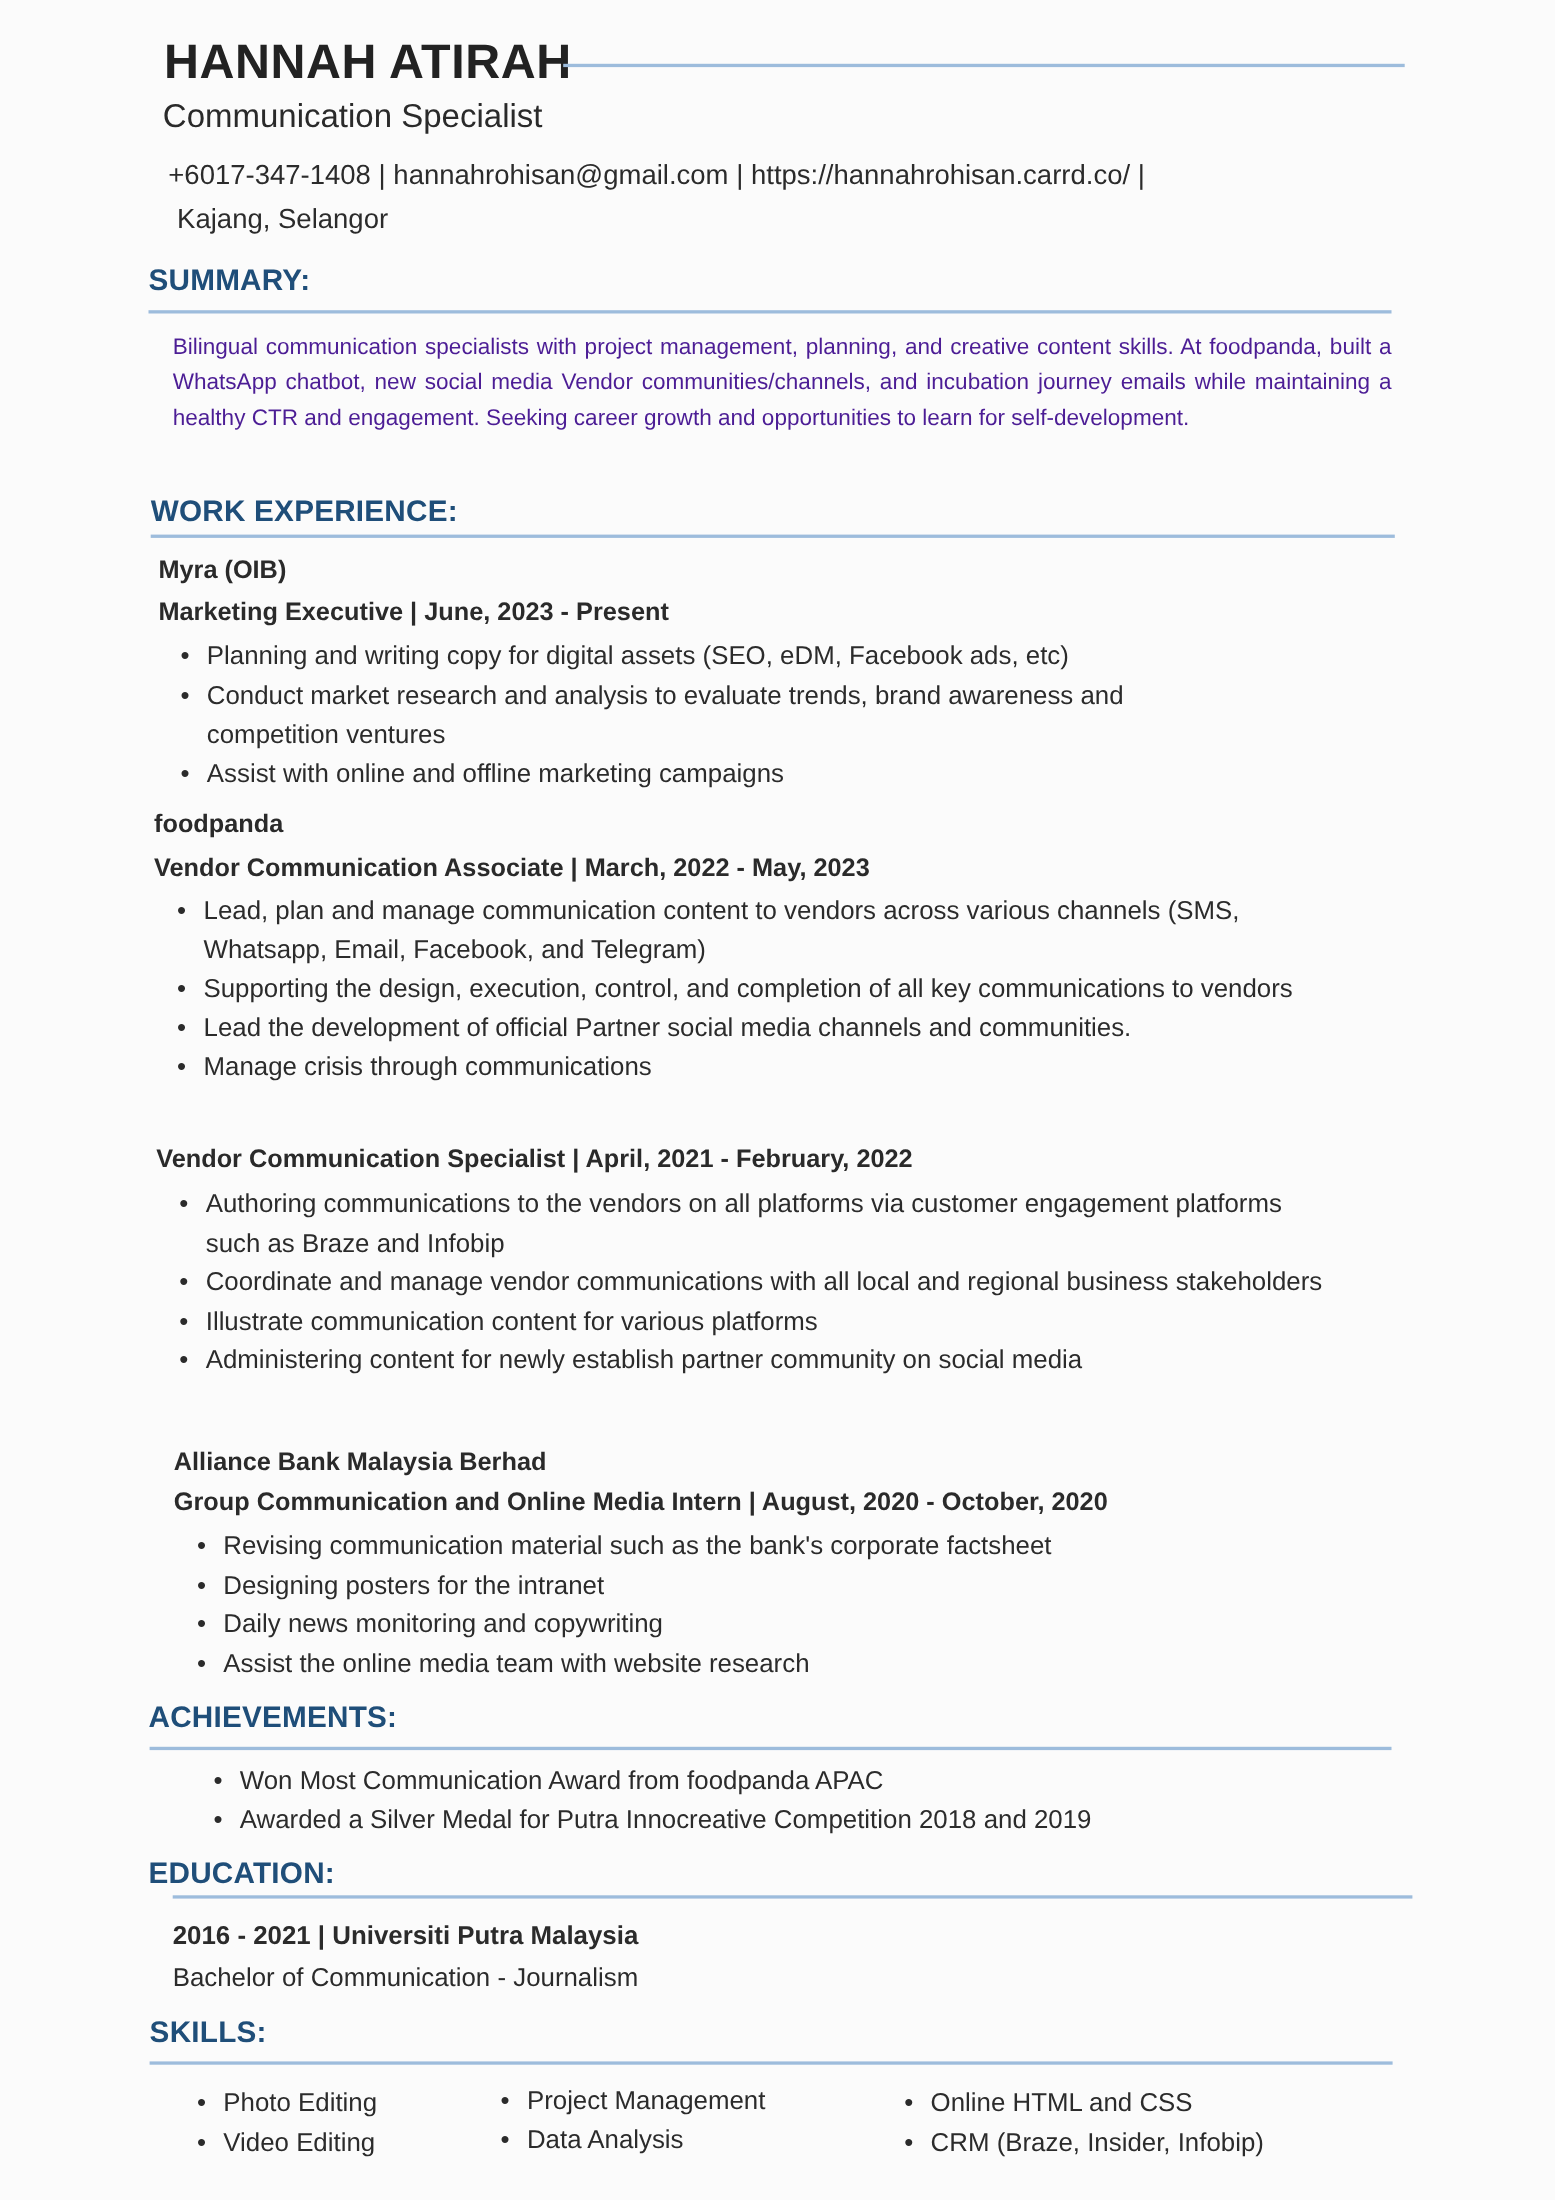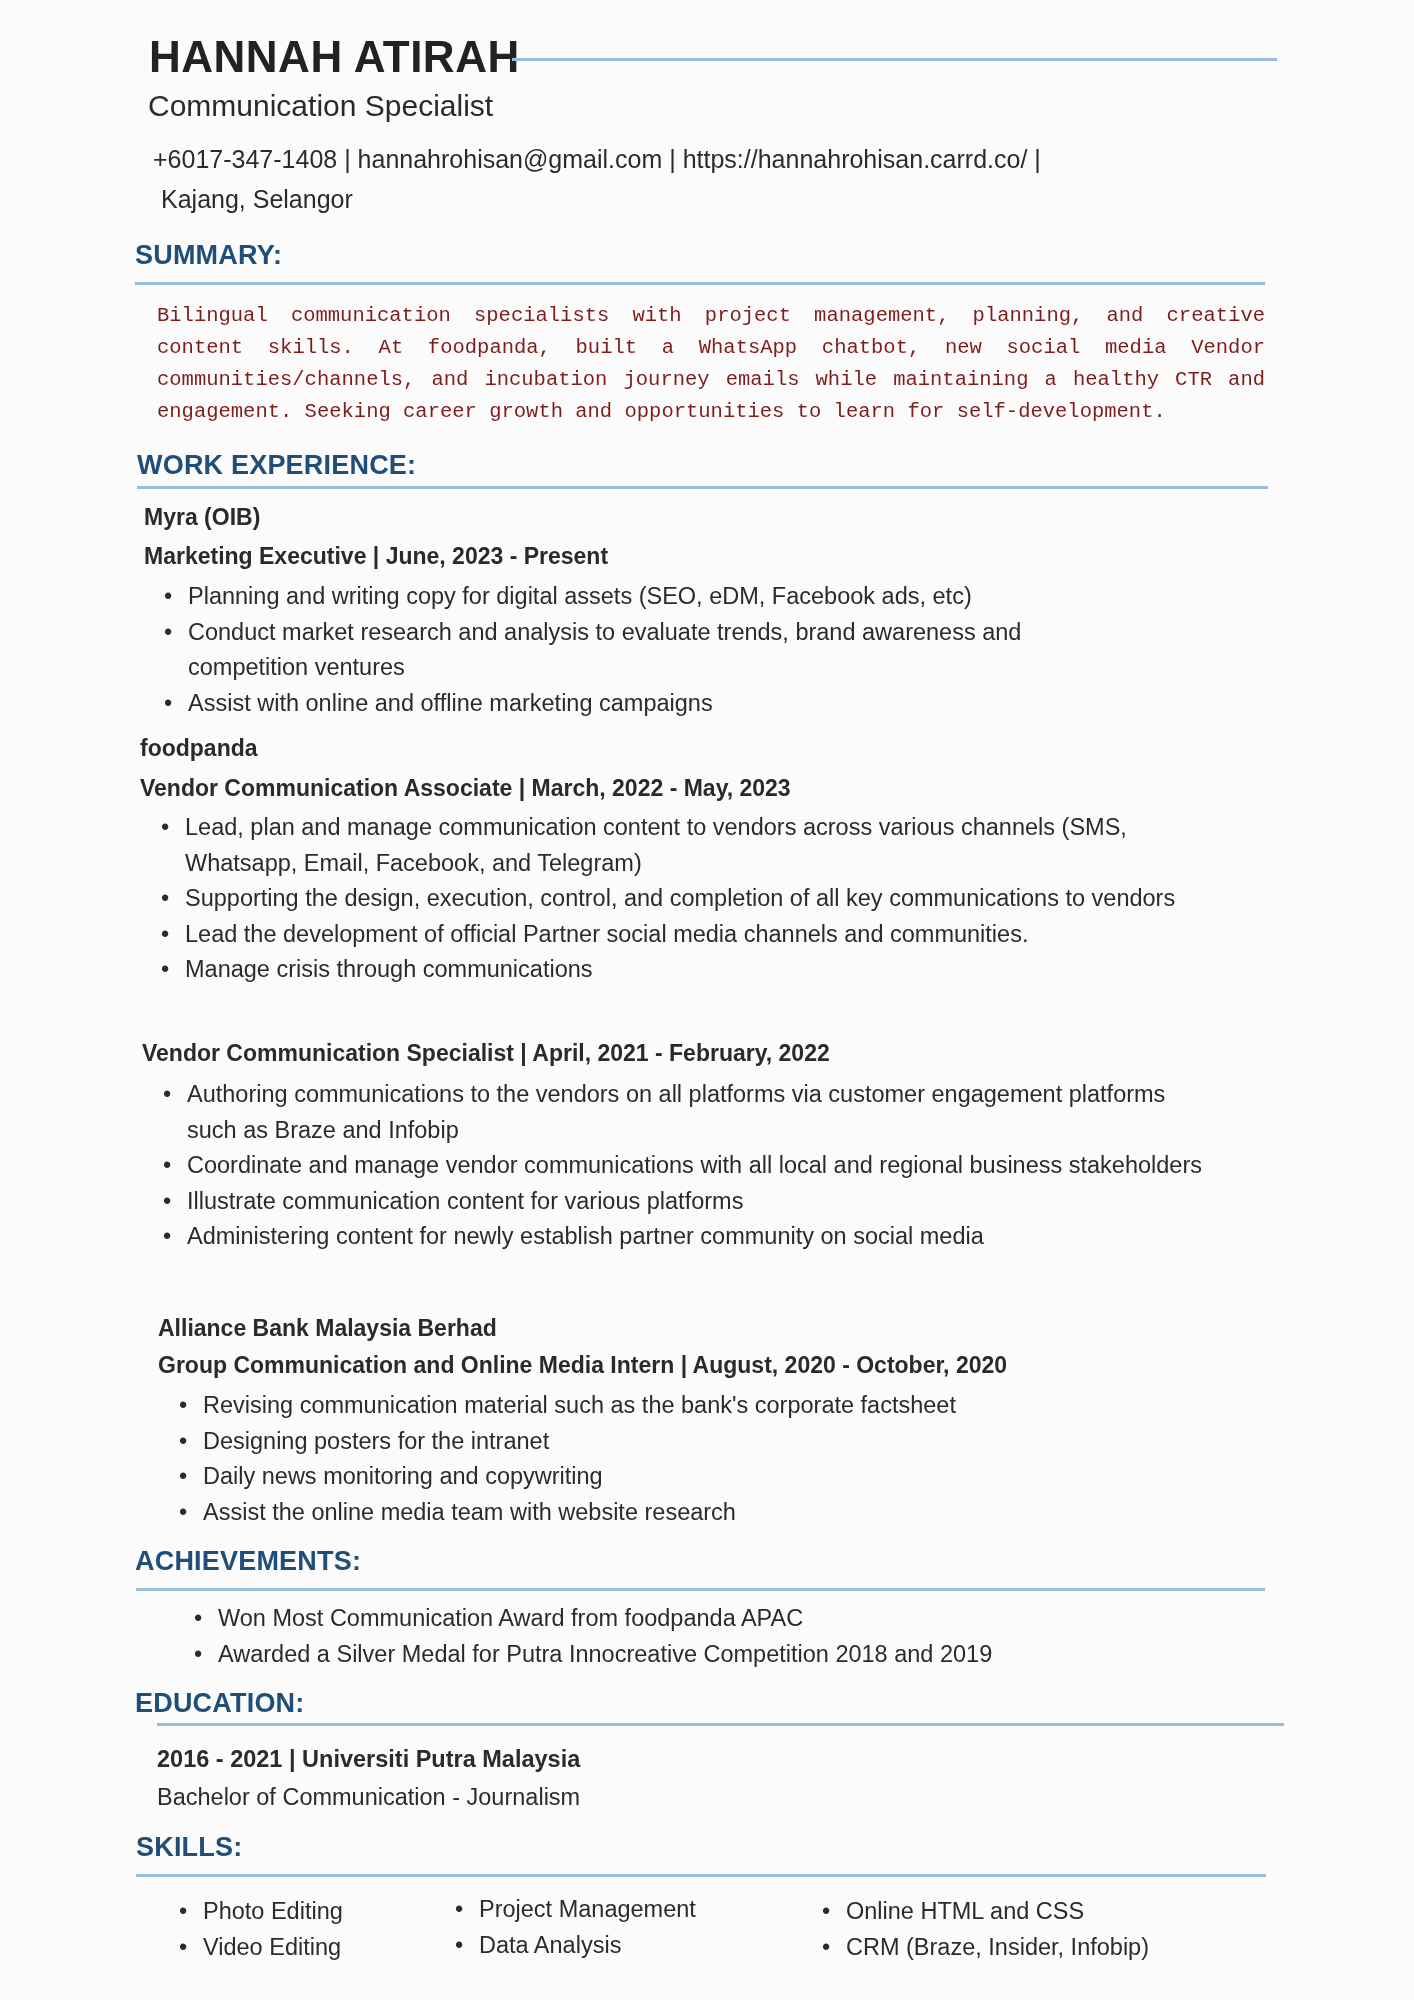--- a/index.html
+++ b/index.html
@@ -24,21 +24,21 @@
     font-size: 30px; font-weight: normal; color: #2a2a2a;
   }
   .contact {
     font-size: 25px; color: #2b2b2b;
   }
   .section-heading {
     font-size: 27px; font-weight: bold; color: #1f4e79; letter-spacing: 0.2px;
   }
   .summary {
     position: absolute; left: 157px; top: 300px; width: 1108px;
-    font-size: 20.5px; line-height: 32px; text-align: justify; color: #7f1d1d; font-family: Liberation Mono, monospace;
+    font-size: 20.5px; line-height: 32px; text-align: justify; color: #4c1d95;
   }
   .company, .role {
     font-size: 23px; font-weight: bold; color: #2a2a2a;
   }
   .list {
     position: absolute; margin: 0; padding: 0; list-style: none;
     font-size: 23.5px; line-height: 35.6px; color: #2b2b2b;
   }
   .list li { position: relative; padding-left: 0; white-space: normal; }
   .list li .dot {

